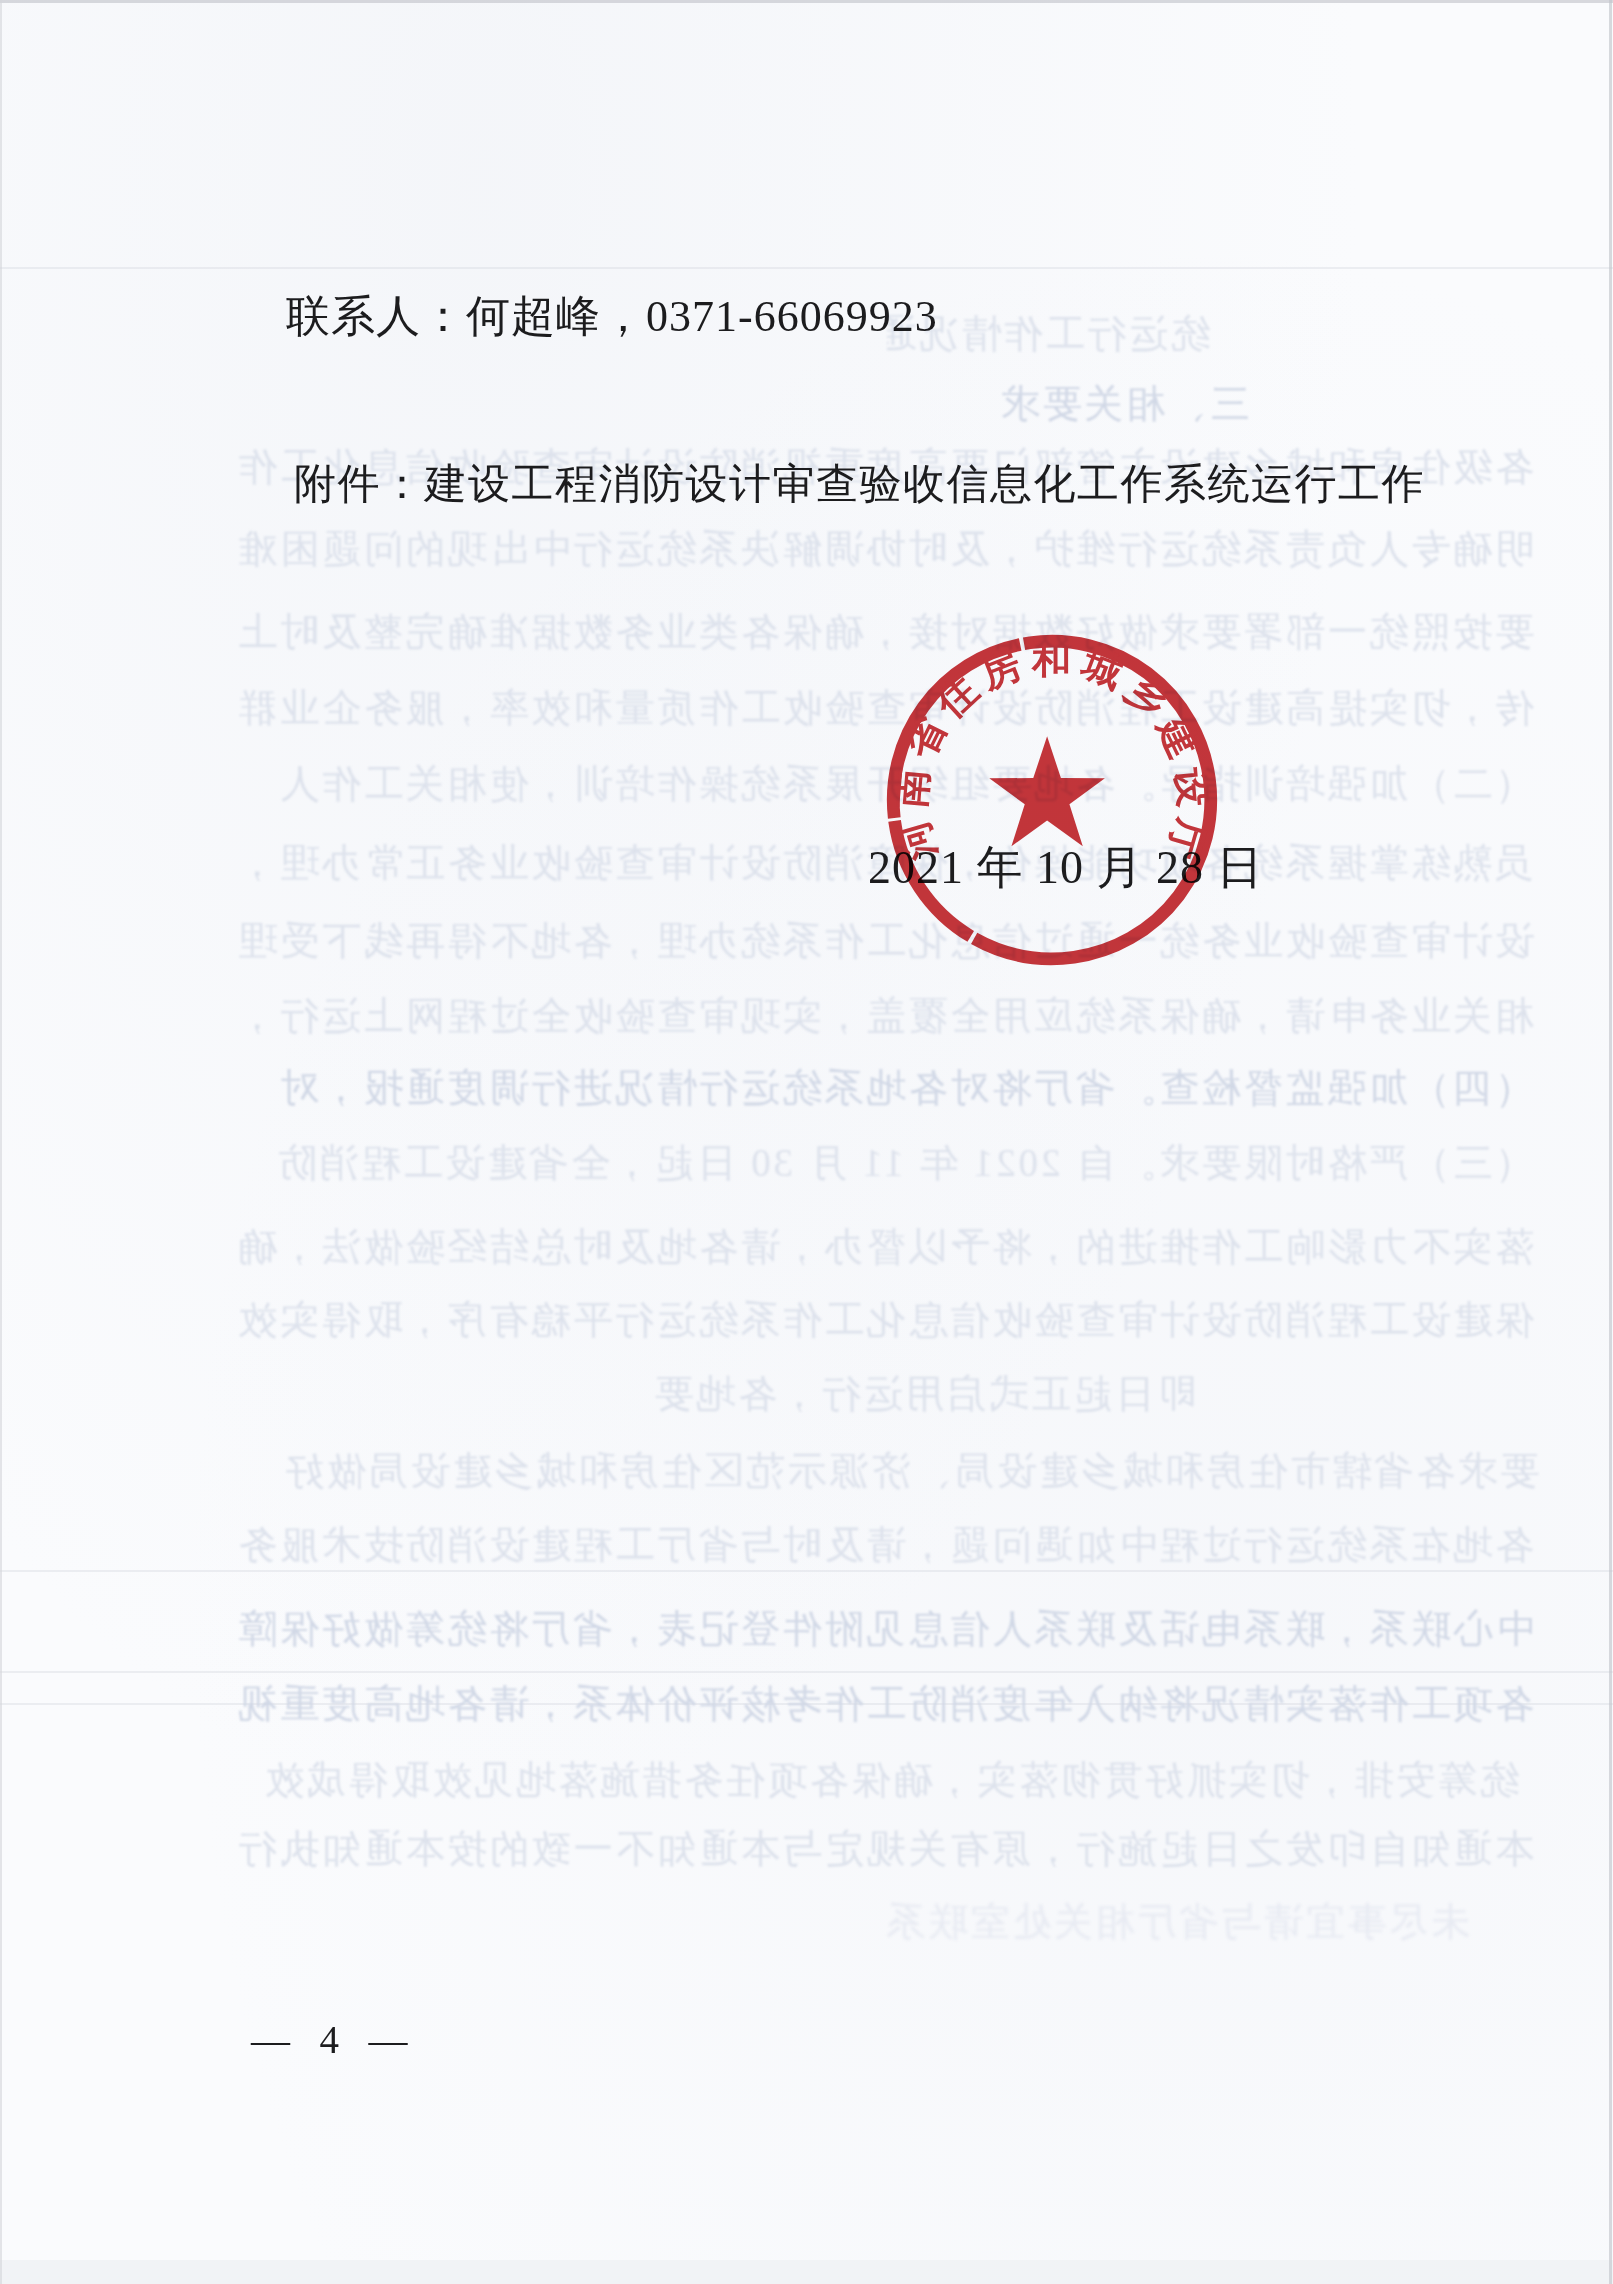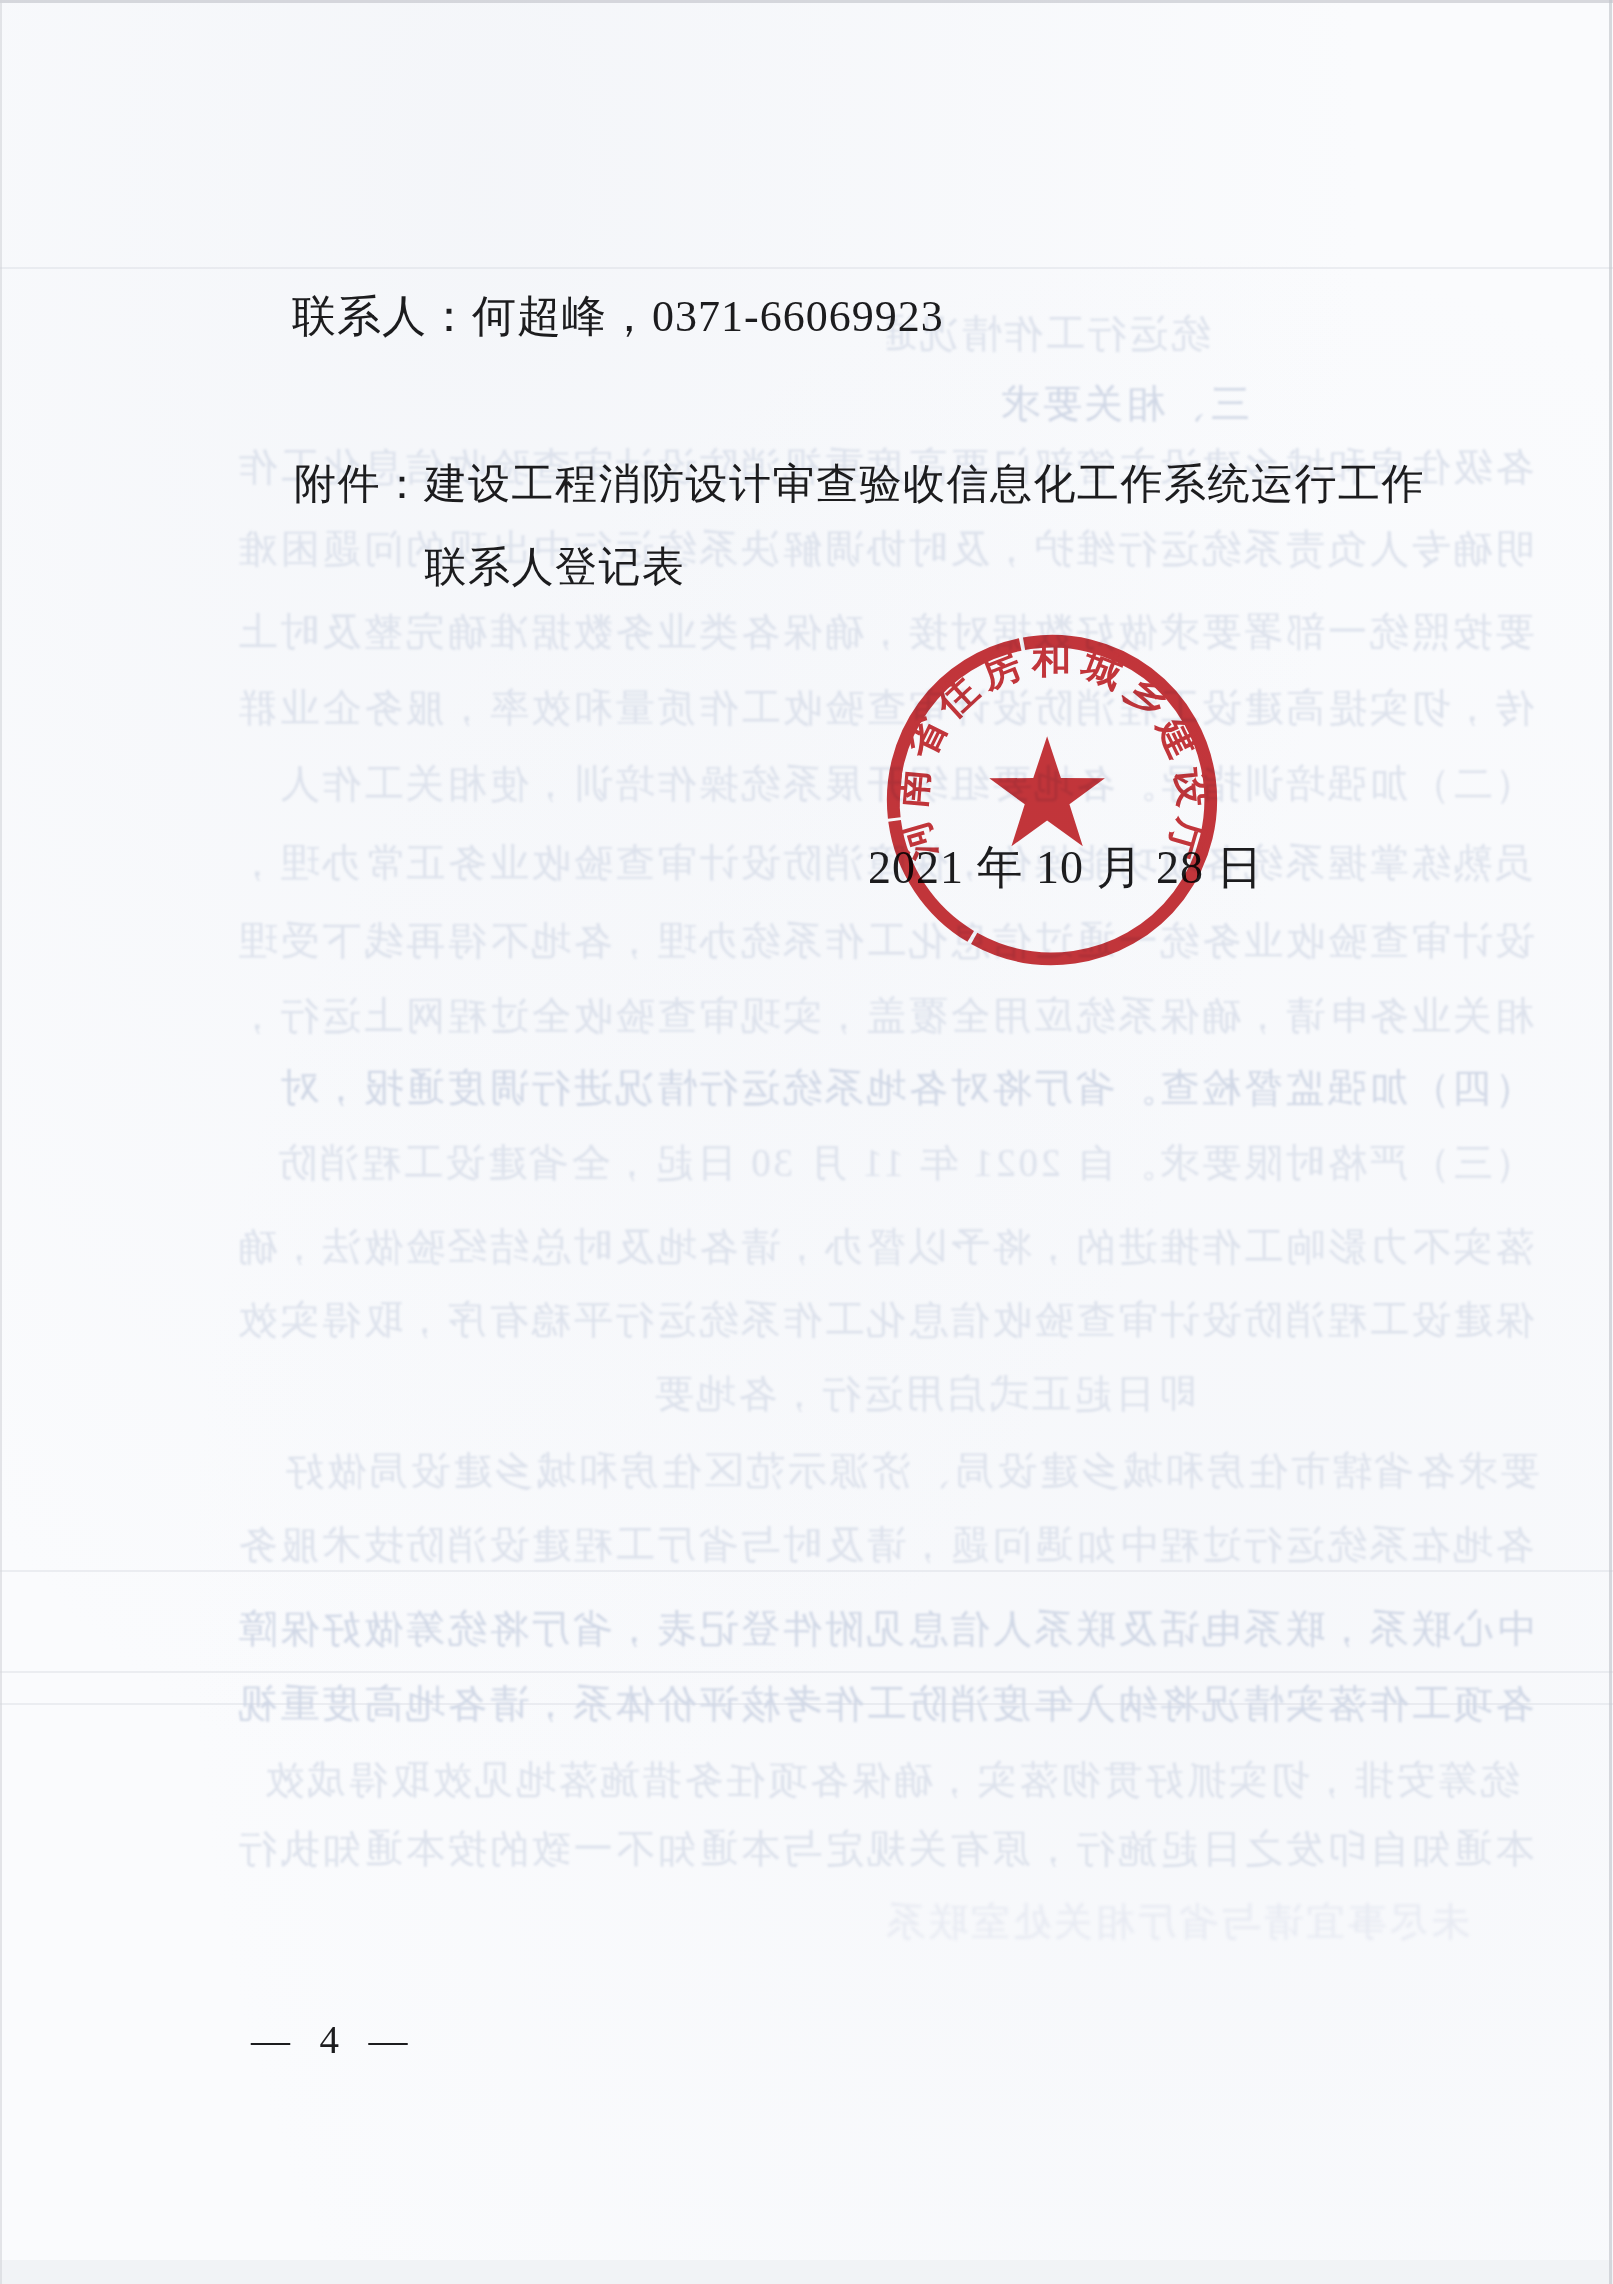--- a/index.html
+++ b/index.html
@@ -29,21 +29,21 @@
     position:absolute;height:51px;overflow:hidden;white-space:nowrap;
     font-size:39px;letter-spacing:2.9px;line-height:47px;
     color:#dde2ec;transform:scaleX(-1);filter:blur(1.1px);
     user-select:none;
   }
   .ghost-dark{color:#d1d8e6;}
   .ghost-light{color:#e7eaf2;filter:blur(1.5px);}
 
   
   .contact-line{
-    position:absolute;left:292px;top:287px;z-index:2;
+    position:absolute;left:286px;top:287px;z-index:2;
     font-size:44px;letter-spacing:1px;white-space:nowrap;
   }
   .attachment{
     position:absolute;left:294px;top:443px;z-index:2;
     display:flex;align-items:flex-start;
     font-size:42px;line-height:83px;letter-spacing:1.5px;justify-content:center;
   }
   .att-label{flex:0 0 auto;white-space:nowrap;}
   .att-body{flex:0 0 auto;}
   .att-line{display:block;white-space:nowrap;}
@@ -108,21 +108,20 @@
       <div class="ghost" style="top: 1825px; left: 103px; width: 1431px;">本通知自印发之日起施行，原有关规定与本通知不一致的按本通知执行</div>
       <div class="ghost ghost-light" style="top: 1898px; left: 686px; width: 784px;">未尽事宜请与省厅相关处室联系</div>
     </div>
 
   <div class="contact-line">联系人：何超峰，0371-66069923</div>
 
   <div class="attachment">
     <span class="att-label">附件：</span>
     <span class="att-body">
       <span class="att-line">建设工程消防设计审查验收信息化工作系统运行工作</span>
-      <span class="att-line">联系人登记表</span>
     </span>
   </div>
 
   <div class="date-line">2021 年 10 月 28 日</div>
 
   <svg class="seal" width="392" height="392" viewBox="0 0 400 400" aria-hidden="true">
     <circle class="seal-ring" cx="200" cy="200" r="162" stroke-dasharray="360 4 146 3 240 4 261" transform="rotate(-8 200 200)"></circle>
     <polygon class="seal-star" points="195,135 209.1,177.6 254,177.8 217.8,204.4 231.4,247.2 195,221 158.6,247.2 172.2,204.4 136,177.8 180.9,177.6"></polygon>
     <path id="sealTextPath" d="M 84.2 259 A 130 130 0 1 1 315.8 259" fill="none"></path>
     <text class="seal-text">

